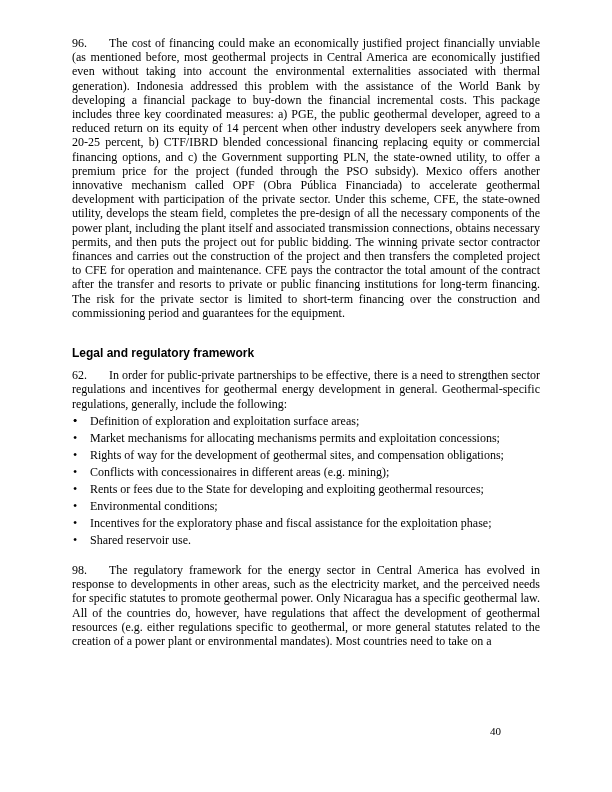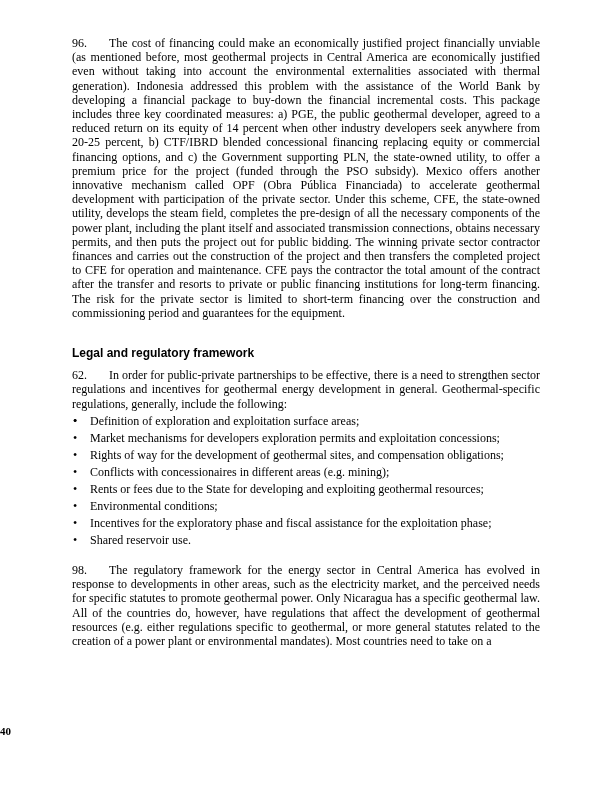--- a/index.html
+++ b/index.html
@@ -53,41 +53,40 @@
     top: 0;
   }
   .para-98 {
     margin-top: 16px !important;
   }
   .page-footer {
     position: absolute;
     top: 726px;
     left: 0;
     width: 501px;
-    text-align: left;
+    text-align: right;
     font-size: 11px;
     line-height: 11px;
-    font-weight: bold;
   }
 </style>
 </head>
 <body>
 
 <div class="page">
 
   <p class="para"><span class="pnum">96.</span><span>The cost of financing could make an economically justified project financially unviable (as mentioned before, most geothermal projects in Central America are economically justified even without taking into account the environmental externalities associated with thermal generation). Indonesia addressed this problem with the assistance of the World Bank by developing a financial package to buy-down the financial incremental costs. This package includes three key coordinated measures: a) PGE, the public geothermal developer, agreed to a reduced return on its equity of 14 percent when other industry developers seek anywhere from 20-25 percent, b) CTF/IBRD blended concessional financing replacing equity or commercial financing options, and c) the Government supporting PLN, the state-owned utility, to offer a premium price for the project (funded through the PSO subsidy). Mexico offers another innovative mechanism called OPF (Obra Pública Financiada) to accelerate geothermal development with participation of the private sector. Under this scheme, CFE, the state-owned utility, develops the steam field, completes the pre-design of all the necessary components of the power plant, including the plant itself and associated transmission connections, obtains necessary permits, and then puts the project out for public bidding. The winning private sector contractor finances and carries out the construction of the project and then transfers the completed project to CFE for operation and maintenance. CFE pays the contractor the total amount of the contract after the transfer and resorts to private or public financing institutions for long-term financing. The risk for the private sector is limited to short-term financing over the construction and commissioning period and guarantees for the equipment.</span></p>
 
   <h2 class="section-heading">Legal and regulatory framework</h2>
 
   <p class="para"><span class="pnum">62.</span><span>In order for public-private partnerships to be effective, there is a need to strengthen sector regulations and incentives for geothermal energy development in general. Geothermal-specific regulations, generally, include the following:</span></p>
 
   <ul class="bullet-list">
     <li><span class="bullet-glyph">•</span></li>
     <li><span class="bullet-glyph">•</span><span>Definition of exploration and exploitation surface areas;</span></li>
-    <li><span class="bullet-glyph">•</span><span>Market mechanisms for developers exploration permits and exploitation concessions;</span></li>
+    <li><span class="bullet-glyph">•</span><span>Market mechanisms for allocating mechanisms permits and exploitation concessions;</span></li>
     <li><span class="bullet-glyph">•</span><span>Rights of way for the development of geothermal sites, and compensation obligations;</span></li>
     <li><span class="bullet-glyph">•</span><span>Conflicts with concessionaires in different areas (e.g. mining);</span></li>
     <li><span class="bullet-glyph">•</span><span>Rents or fees due to the State for developing and exploiting geothermal resources;</span></li>
     <li><span class="bullet-glyph">•</span><span>Environmental conditions;</span></li>
     <li><span class="bullet-glyph">•</span><span>Incentives for the exploratory phase and fiscal assistance for the exploitation phase;</span></li>
     <li><span class="bullet-glyph">•</span><span>Shared reservoir use.</span></li>
   </ul>
 
   <p class="para para-98"><span class="pnum">98.</span><span>The regulatory framework for the energy sector in Central America has evolved in response to developments in other areas, such as the electricity market, and the perceived needs for specific statutes to promote geothermal power. Only Nicaragua has a specific geothermal law. All of the countries do, however, have regulations that affect the development of geothermal resources (e.g. either regulations specific to geothermal, or more general statutes related to the creation of a power plant or environmental mandates). Most countries need to take on a</span></p>
 

